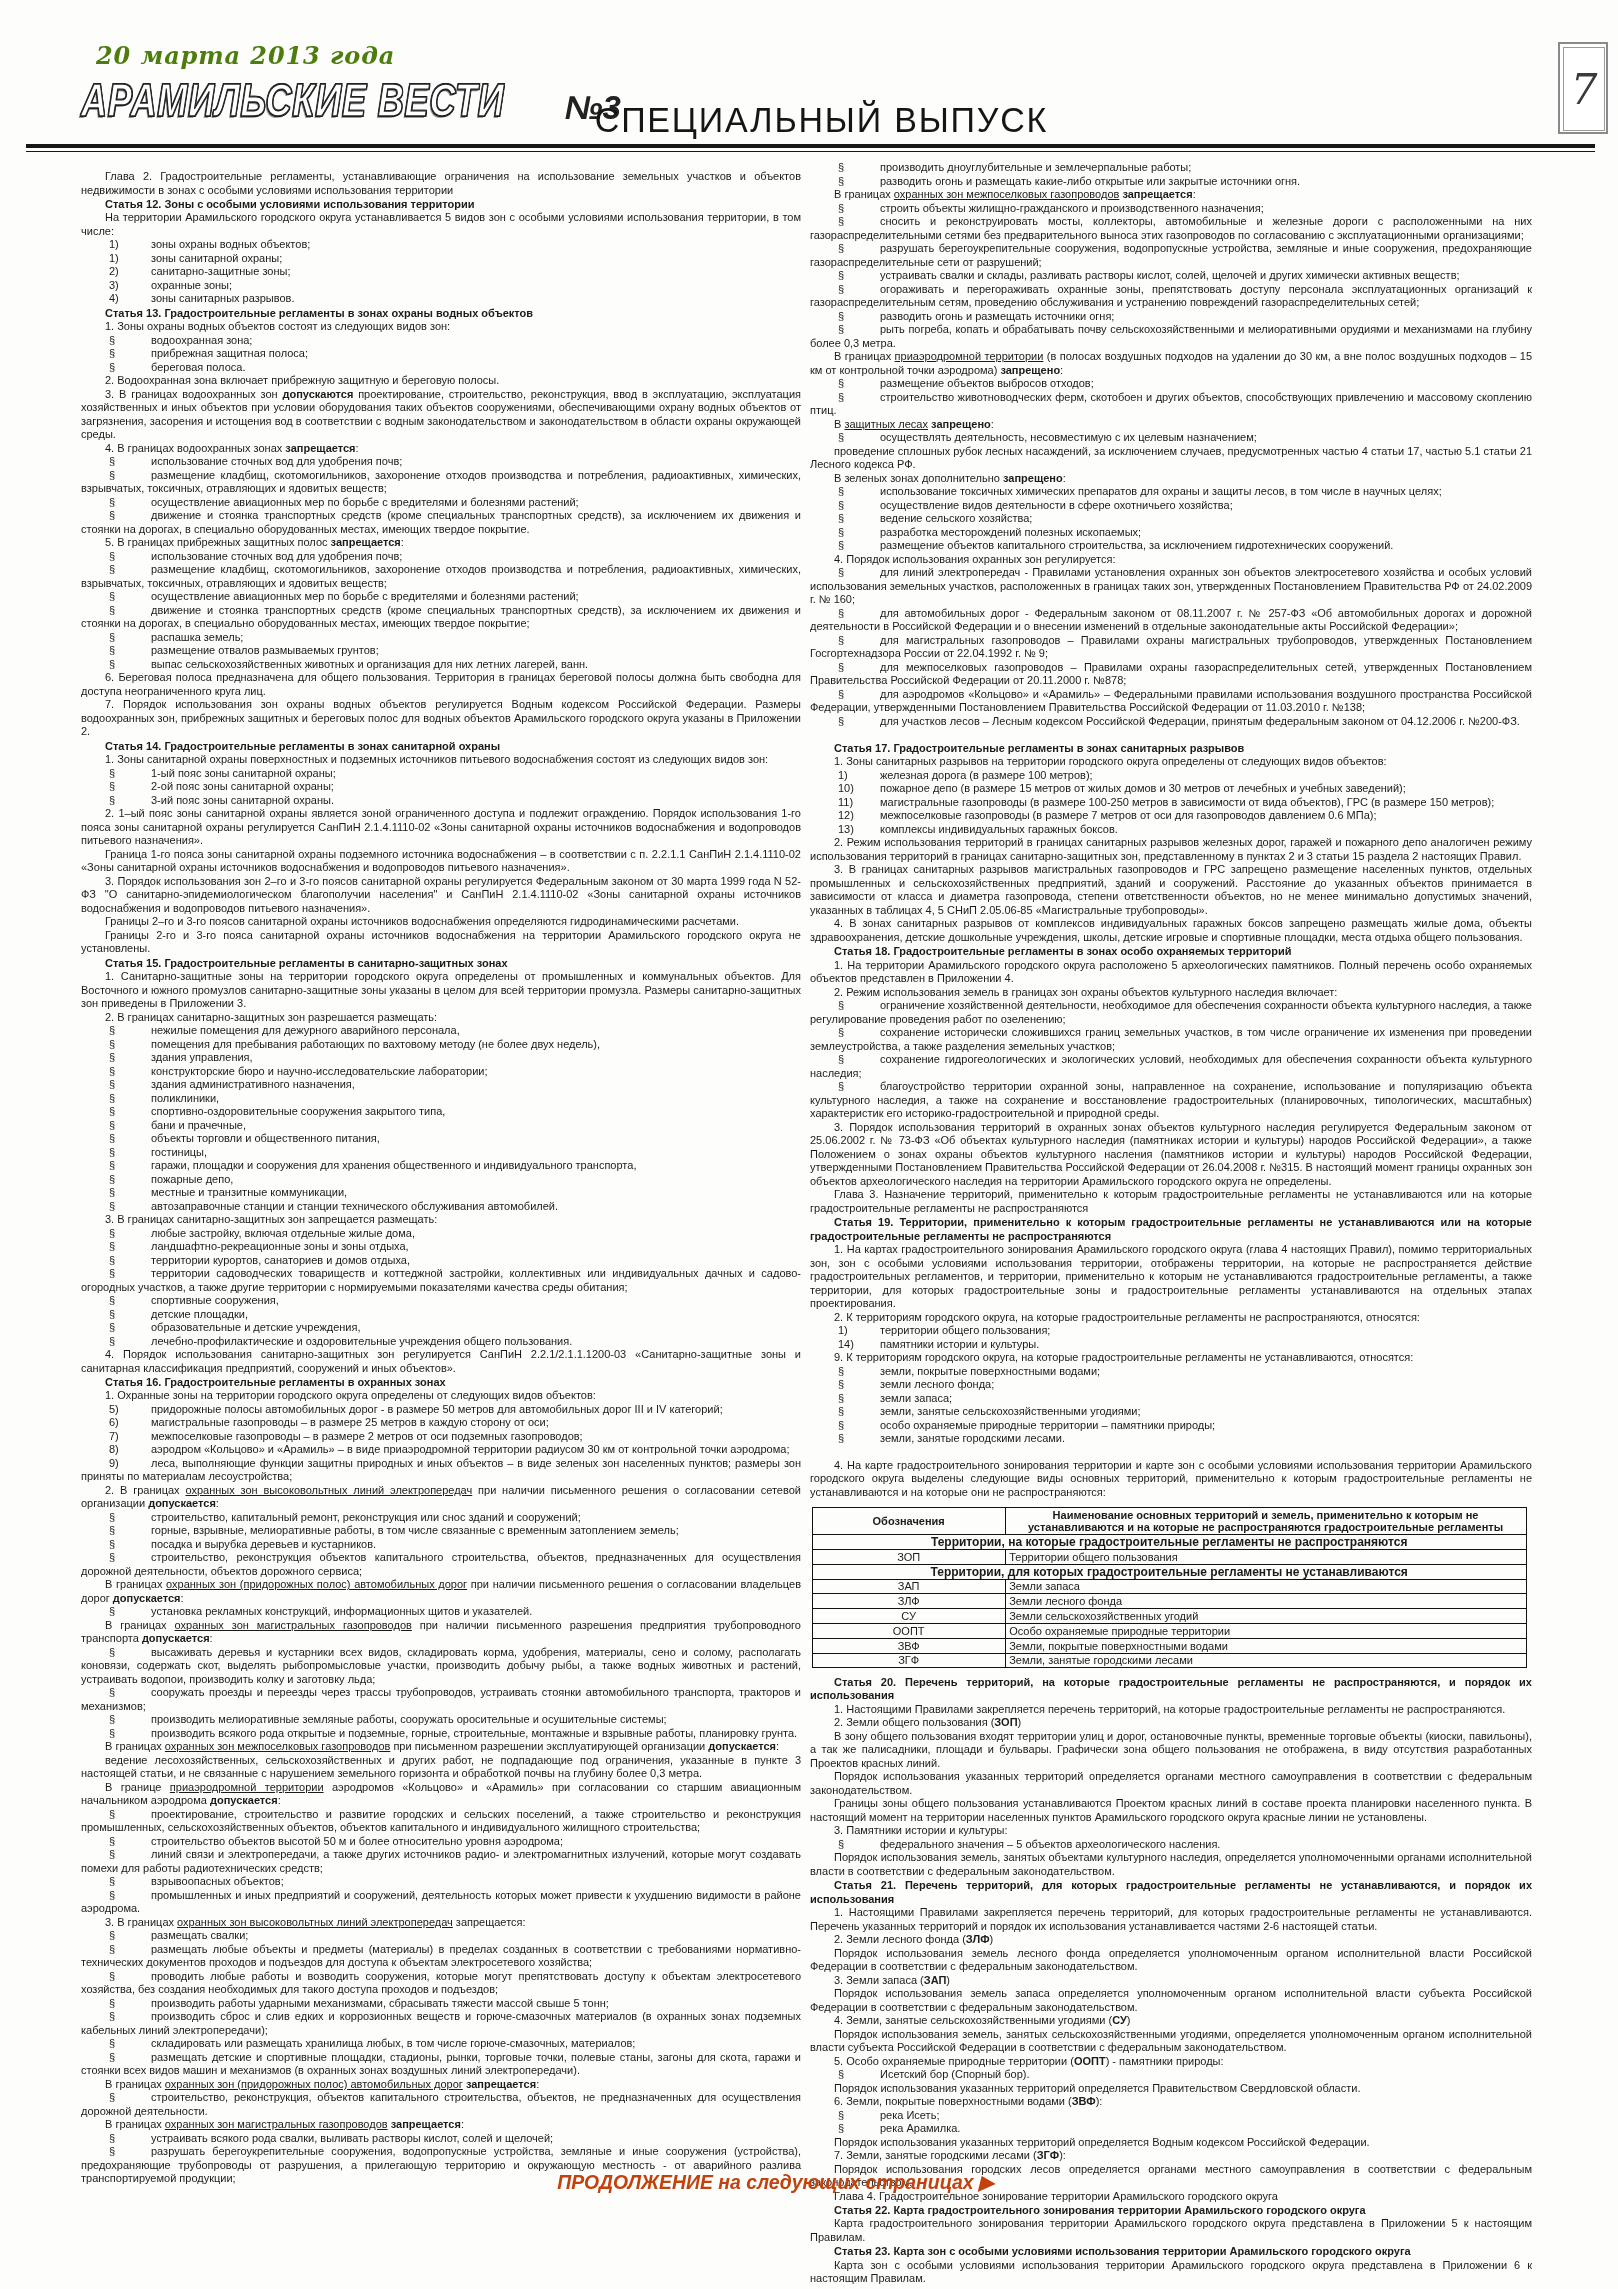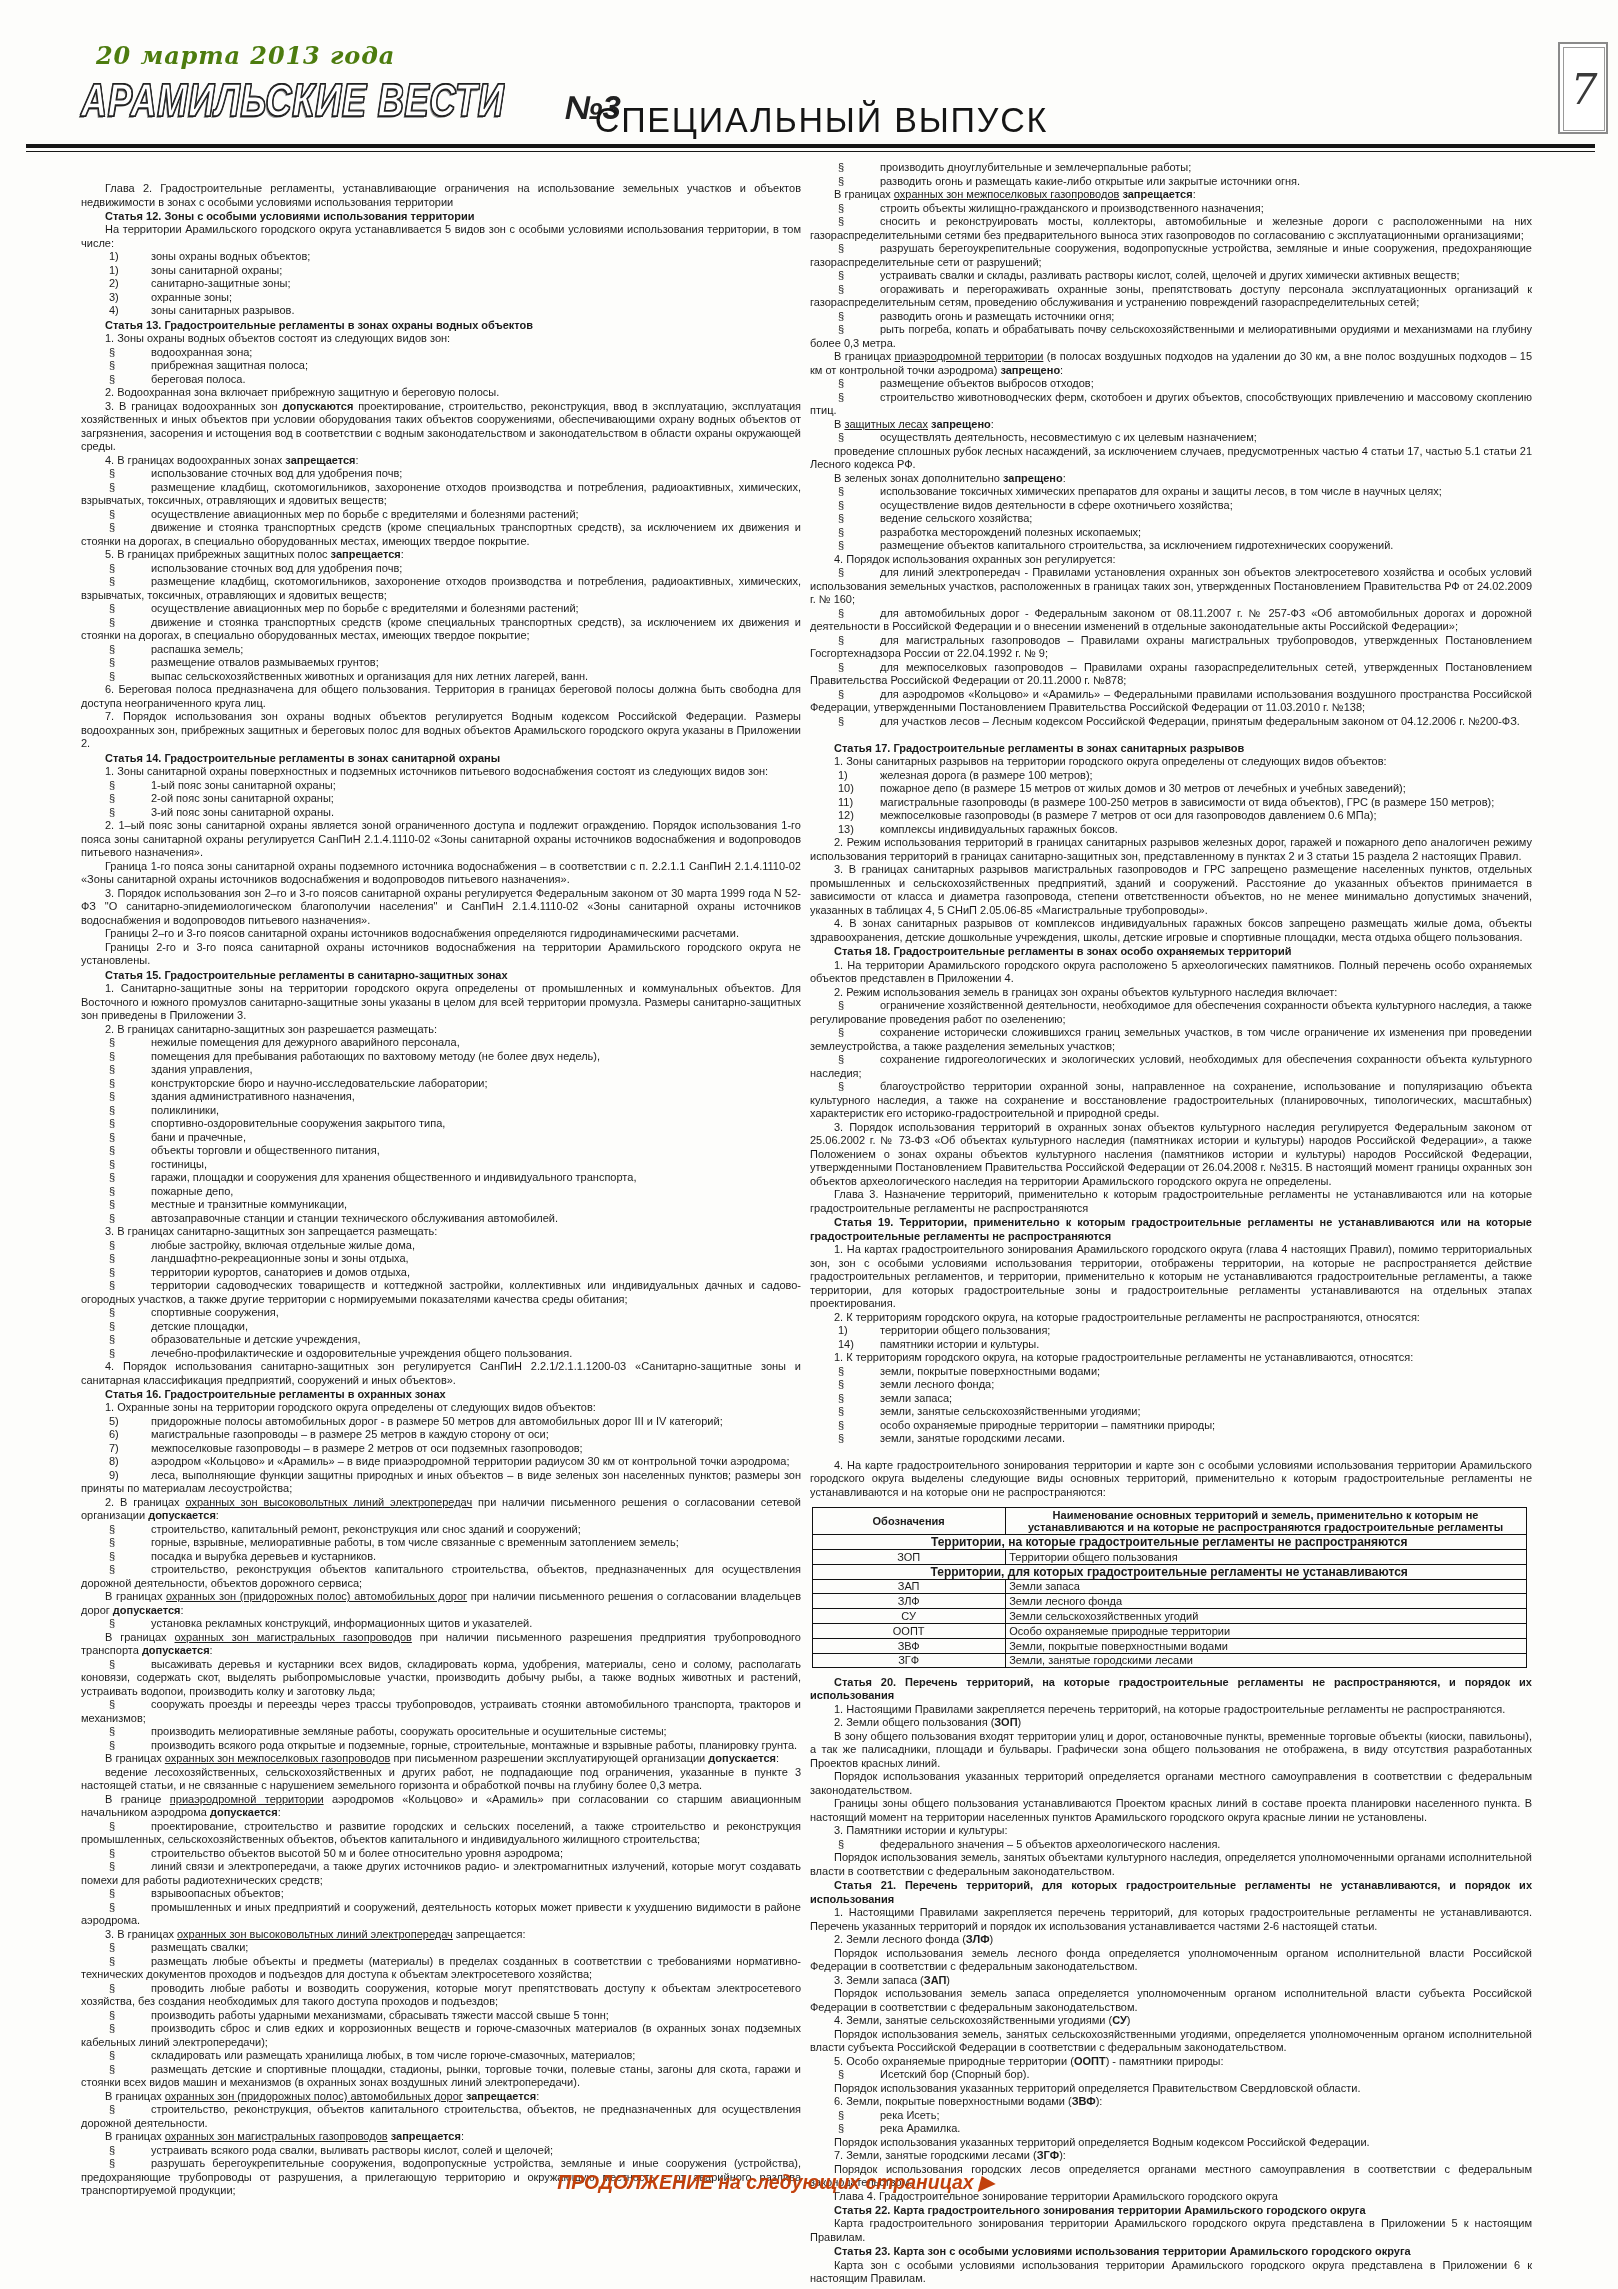--- a/index.html
+++ b/index.html
@@ -19,21 +19,21 @@
         font-size:34px;font-weight:400;letter-spacing:1.8px;color:#151515;transform:scaleY(1.05);}
   .pagebox{position:absolute;left:1558px;top:42px;width:50px;height:92px;
         border:2.8px solid #8a8a8a;background:#fff;padding:2.8px;box-sizing:border-box;}
   .pagebox .inner{width:100%;height:100%;border:0.9px solid #9a9a9a;display:flex;
         align-items:center;justify-content:center;
         font-family:"DejaVu Serif",serif;font-style:italic;font-size:42px;color:#3a3a3a;}
   .rule{position:absolute;left:26px;top:144px;width:1569px;height:2.8px;
         border-top:4.6px solid #161616;border-bottom:1.8px solid #161616;}
   
   .col{position:absolute;font-size:11px;line-height:13.5px;text-align:justify;}
-  #col-left{left:81px;top:182px;width:720px;}
+  #col-left{left:81px;top:170px;width:720px;}
   #col-right{left:810px;top:161px;width:722px;}
   .blk{margin:0;}
   .p{text-indent:24px;}
   .c{text-indent:24px;}
   .h{font-weight:bold;text-indent:24px;margin-top:0.9px;}
   .li{text-indent:0;}
   .mk{display:inline-block;width:70px;padding-left:28px;box-sizing:border-box;}
   .u{text-decoration:underline;}
   .gap{height:13px;}
   
@@ -225,21 +225,21 @@
       <div class="blk li"><span class="mk">§</span><span>сохранение исторически сложившихся границ земельных участков, в том числе ограничение их изменения при проведении землеустройства, а также разделения земельных участков;</span></div>
       <div class="blk li"><span class="mk">§</span><span>сохранение гидрогеологических и экологических условий, необходимых для обеспечения сохранности объекта культурного наследия;</span></div>
       <div class="blk li"><span class="mk">§</span><span>благоустройство территории охранной зоны, направленное на сохранение, использование и популяризацию объекта культурного наследия, а также на сохранение и восстановление градостроительных (планировочных, типологических, масштабных) характеристик его историко-градостроительной и природной среды.</span></div>
       <div class="blk p">3. Порядок использования территорий в охранных зонах объектов культурного наследия регулируется Федеральным законом от 25.06.2002 г. № 73-ФЗ «Об объектах культурного наследия (памятниках истории и культуры) народов Российской Федерации», а также Положением о зонах охраны объектов культурного насления (памятников истории и культуры) народов Российской Федерации, утвержденными Постановлением Правительства Российской Федерации от 26.04.2008 г. №315. В настоящий момент границы охранных зон объектов археологического наследия на территории Арамильского городского округа не определены.</div>
       <div class="blk c">Глава 3. Назначение территорий, применительно к которым градостроительные регламенты не устанавливаются или на которые градостроительные регламенты не распространяются</div>
       <div class="blk h">Статья 19. Территории, применительно к которым градостроительные регламенты не устанавливаются или на которые градостроительные регламенты не распространяются</div>
       <div class="blk p">1. На картах градостроительного зонирования Арамильского городского округа (глава 4 настоящих Правил), помимо территориальных зон, зон с особыми условиями использования территории, отображены территории, на которые не распространяется действие градостроительных регламентов, и территории, применительно к которым не устанавливаются градостроительные регламенты, а также территории, для которых градостроительные зоны и градостроительные регламенты устанавливаются на отдельных этапах проектирования.</div>
       <div class="blk p">2. К территориям городского округа, на которые градостроительные регламенты не распространяются, относятся:</div>
       <div class="blk li"><span class="mk">1)</span><span>территории общего пользования;</span></div>
       <div class="blk li"><span class="mk">14)</span><span>памятники истории и культуры.</span></div>
-      <div class="blk p">1. К территориям городского округа, на которые градостроительные регламенты не устанавливаются, относятся:</div>
+      <div class="blk p">9. К территориям городского округа, на которые градостроительные регламенты не устанавливаются, относятся:</div>
       <div class="blk li"><span class="mk">§</span><span>земли, покрытые поверхностными водами;</span></div>
       <div class="blk li"><span class="mk">§</span><span>земли лесного фонда;</span></div>
       <div class="blk li"><span class="mk">§</span><span>земли запаса;</span></div>
       <div class="blk li"><span class="mk">§</span><span>земли, занятые сельскохозяйственными угодиями;</span></div>
       <div class="blk li"><span class="mk">§</span><span>особо охраняемые природные территории – памятники природы;</span></div>
       <div class="blk li"><span class="mk">§</span><span>земли, занятые городскими лесами.</span></div>
       <div class="gap"></div>
       <div class="blk p">4. На карте градостроительного зонирования территории и карте зон с особыми условиями использования территории Арамильского городского округа выделены следующие виды основных территорий, применительно к которым градостроительные регламенты не устанавливаются и на которые они не распространяются:</div>
       <table class="zones">
         <tbody>

